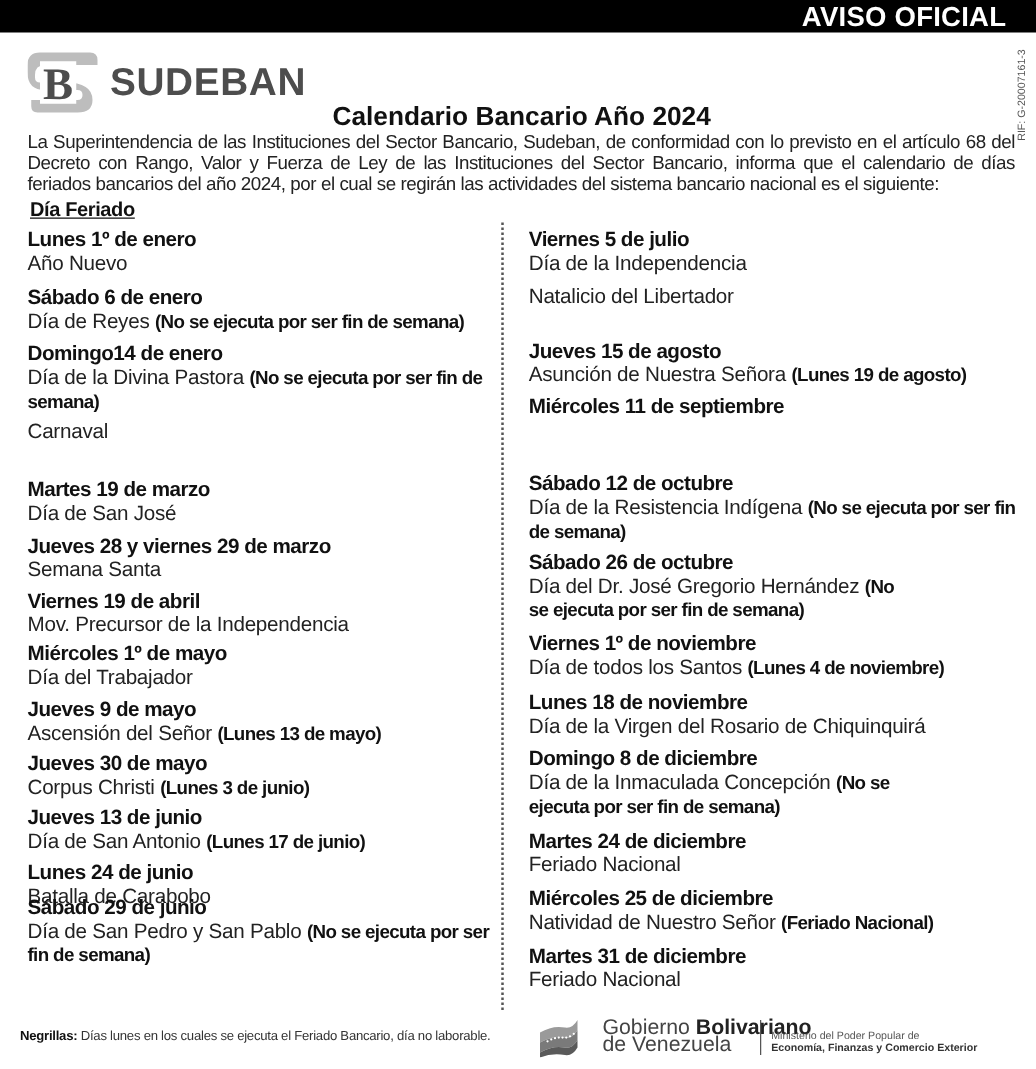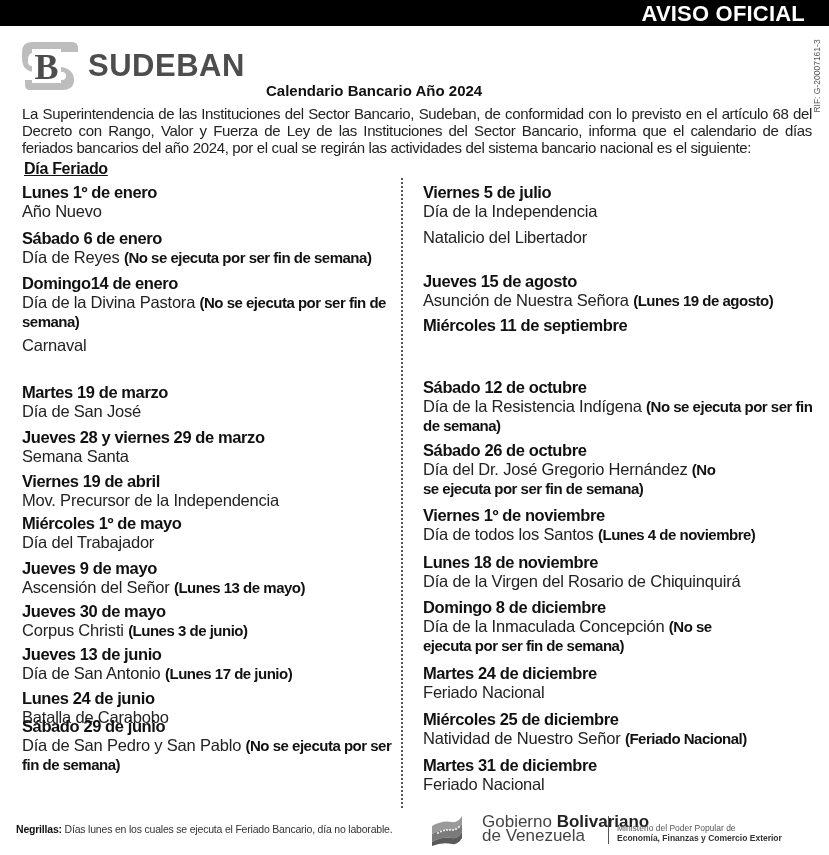--- a/index.html
+++ b/index.html
@@ -11,21 +11,21 @@
     color: #fff; font-weight: bold; font-size: 22px; letter-spacing: 0.2px; }
 
   .logo { position: absolute; left: 22px; top: 40px; width: 225px; height: 52px; }
   .logo-mark { position: absolute; left: 0; top: 0; width: 62px; height: 52px; }
   .logo-text { position: absolute; left: 66px; top: 8px; font-size: 31px; font-weight: bold; color: #4d4d4d; letter-spacing: 0.5px; }
 
   .rif { position: absolute; left: 811px; top: 42px; width: 12px; height: 68px; }
   .rif span { position: absolute; left: 50%; top: 50%; transform: translate(-50%, -50%) rotate(-90deg);
     white-space: nowrap; font-size: 8.5px; color: #555; }
 
-  .title { position: absolute; left: 266px; top: 82px; font-size: 15px; font-weight: bold; color: #111; }
+  .title { position: absolute; left: 266px; top: 82px; font-size: 21px; font-weight: bold; color: #111; }
 
   .intro { position: absolute; left: 22px; top: 105px; width: 790px; font-size: 15px; line-height: 17px;
     color: #222; letter-spacing: -0.35px; text-align: justify; }
 
   .section-head { position: absolute; left: 24px; top: 160px; font-size: 16px; font-weight: bold;
     text-decoration: underline; color: #111; letter-spacing: -0.3px; }
 
   .divider { position: absolute; left: 401px; top: 178px; width: 0; height: 630px;
     border-left: 2px dotted #555; }
 

